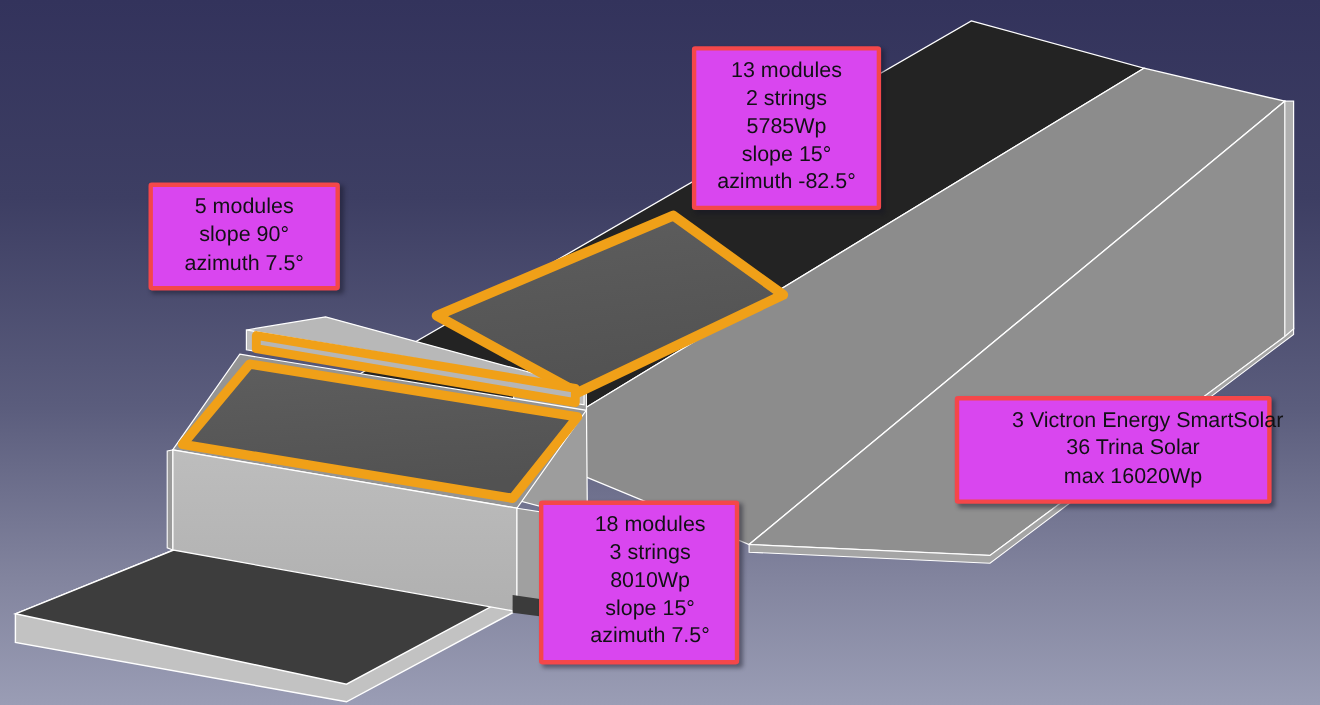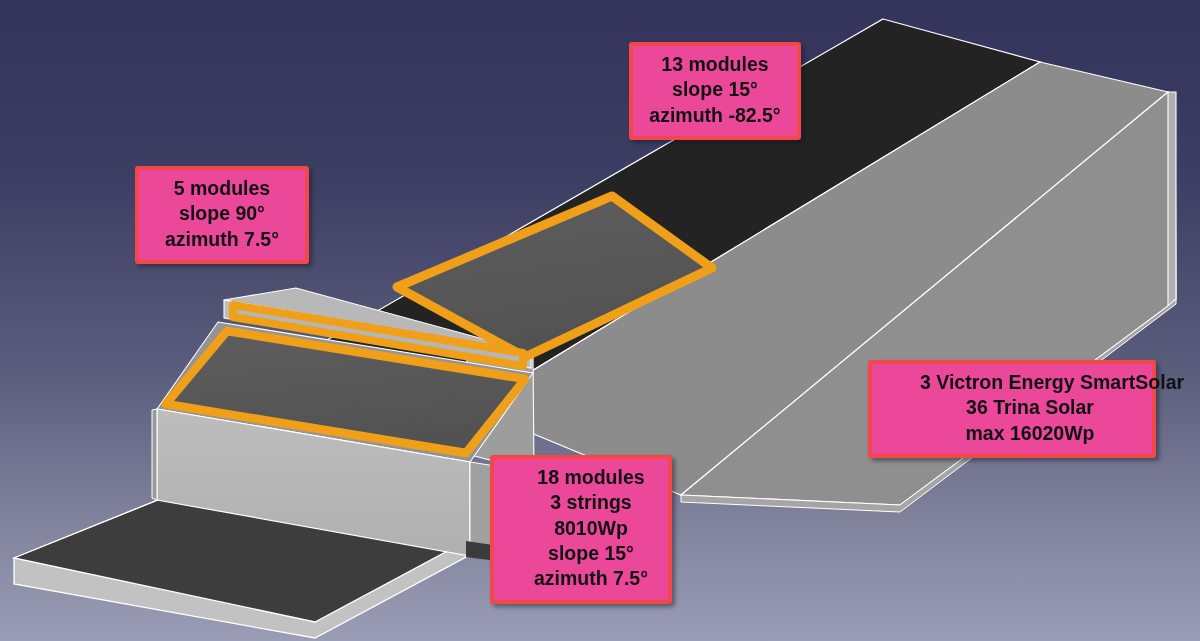--- a/index.html
+++ b/index.html
@@ -16,32 +16,31 @@
   }
   #scene svg.geom {
     position: absolute;
     top: 0; left: 0;
     width: 1200px;
     height: 641px;
     display: block;
   }
   .callout {
     position: absolute;
-    background: #ec4899;
+    background: #d946ef;
     border: 4px solid #f4474a;
     border-radius: 3px;
     box-shadow: 3px 3px 4px rgba(20,20,35,0.45);
     padding: 6px 12px 8px 12px;
     text-align: center;
     color: #111114;
     font-size: 19.5px;
     line-height: 1.30;
     white-space: nowrap;
     box-sizing: border-box;
-    font-weight: bold;
   }
   .callout .line { display: block; }
   .callout.wide { font-size: 19.5px; padding-left: 48px; }
 </style>
 </head>
 <body>
 
 <div id="scene">
 
   <svg class="geom" viewBox="0 0 1200 641">
@@ -113,20 +112,22 @@
       <polygon points="233,305 523,353 523,366 233,317" fill="#b6b6b6" stroke="#f0a018" stroke-width="8" stroke-linejoin="round"></polygon>
     </g>
 
     <g>
       <polygon points="227,331 525,379 466,453 166,404" fill="url(#panelDarkGrad)" stroke="#f0a018" stroke-width="8.5" stroke-linejoin="round"></polygon>
     </g>
   </svg>
 
   <div class="callout" style="left:629px; top:42px; width:172px;">
     <span class="line">13 modules</span>
+    <span class="line">2 strings</span>
+    <span class="line">5785Wp</span>
     <span class="line">slope 15°</span>
     <span class="line">azimuth -82.5°</span>
   </div>
 
   <div class="callout" style="left:135px; top:166px; width:174px;">
     <span class="line">5 modules</span>
     <span class="line">slope 90°</span>
     <span class="line">azimuth 7.5°</span>
   </div>
 

